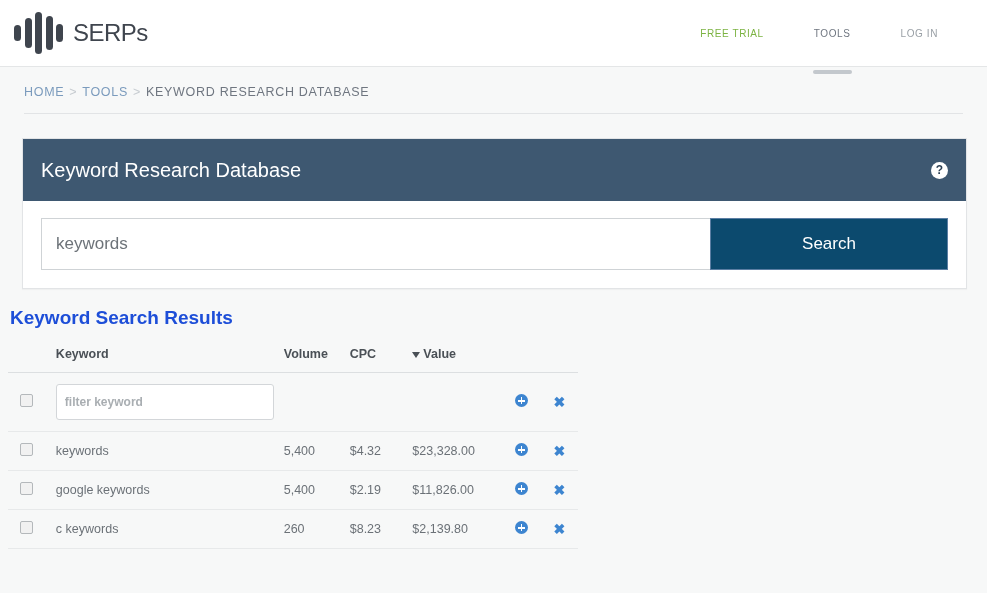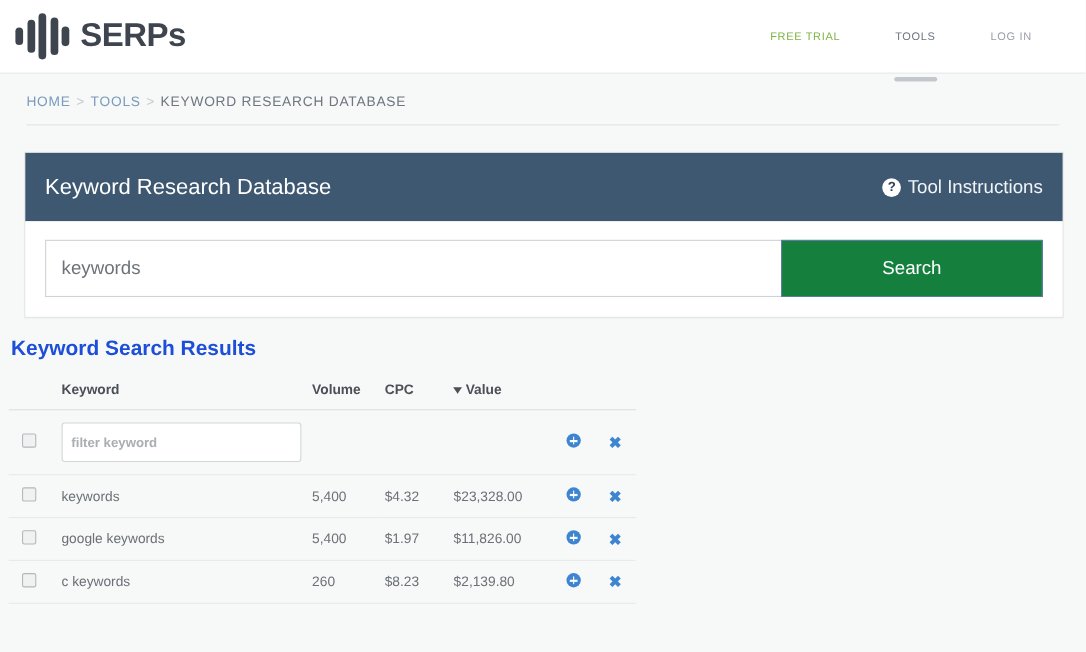--- a/index.html
+++ b/index.html
@@ -43,22 +43,22 @@
     width: 7px;
     border-radius: 4px;
     background: #3f454e;
   }
   .logo-mark i:nth-child(1) { height: 16px; }
   .logo-mark i:nth-child(2) { height: 30px; }
   .logo-mark i:nth-child(3) { height: 42px; }
   .logo-mark i:nth-child(4) { height: 34px; }
   .logo-mark i:nth-child(5) { height: 18px; }
   .brand-name {
-    font-size: 30px;
-    font-weight: bold;
+    font-size: 24px;
+    font-weight: normal;
     color: #3f454e;
     letter-spacing: -0.5px;
     line-height: 1;
   }
 
   .main-nav {
     position: absolute;
     right: 24px;
     top: 0;
     height: 67px;
@@ -171,21 +171,21 @@
     font-size: 17px;
     color: #6d7379;
     padding: 0 14px;
     outline: none;
     background: #fff;
   }
   .search-input::placeholder { color: #9ba1a6; }
   .search-btn {
     width: 238px;
     height: 52px;
-    background: #15803d;
+    background: #0c4a6e;
     color: #ffffff;
     border: none;
     font-family: "Liberation Sans", sans-serif;
     font-size: 17px;
     cursor: pointer;
     box-shadow: inset 0 0 0 1px #5b7ea3;
   }
 
   
   .results-area {
@@ -329,21 +329,20 @@
     <a>HOME</a><span class="sep">&gt;</span><a>TOOLS</a><span class="sep">&gt;</span><span class="current">KEYWORD RESEARCH DATABASE</span>
   </div>
 </div>
 
 <div class="tool-panel">
 
   <div class="panel-head">
     <div class="panel-title">Keyword Research Database</div>
     <div class="panel-help">
       <span class="help-icon">?</span>
-      <span>Tool Instructions</span>
     </div>
   </div>
 
   <div class="panel-body">
     <input class="search-input" type="text" value="keywords" style="">
     <button class="search-btn">Search</button>
   </div>
 
 </div>
 
@@ -398,21 +397,21 @@
             <span class="icon-x">✖</span>
           </td>
         </tr>
 
         <tr>
           <td class="c-check">
             <span class="cb"></span>
           </td>
           <td class="c-kw">google keywords</td>
           <td class="c-vol">5,400</td>
-          <td class="c-cpc">$1.97</td>
+          <td class="c-cpc">$2.19</td>
           <td class="c-val">$11,826.00</td>
           <td class="c-add">
             <span class="icon-add"></span>
           </td>
           <td class="c-del">
             <span class="icon-x">✖</span>
           </td>
         </tr>
 
 

